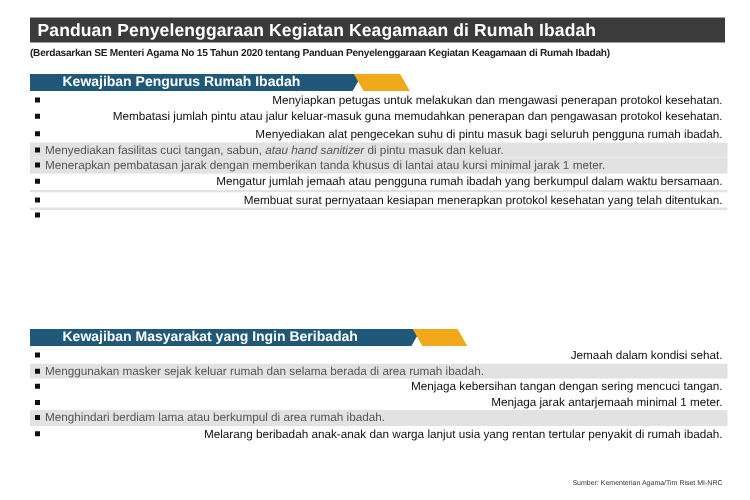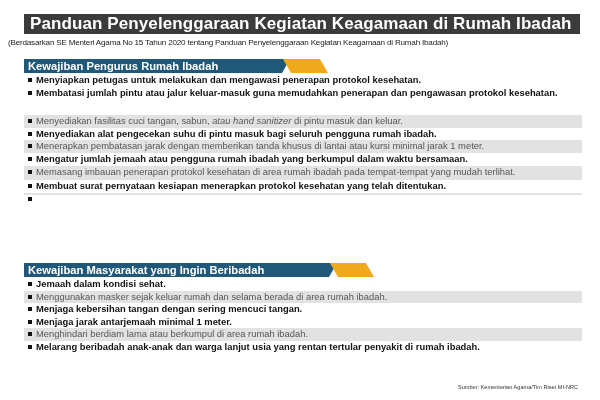--- a/index.html
+++ b/index.html
@@ -2,42 +2,42 @@
 <html><head>
 <meta charset="utf-8">
 <style>
   html, body { margin: 0; padding: 0; }
   body {
     width: 600px; height: 400px; background: #ffffff; position: relative; overflow: hidden;
     font-family: "Liberation Sans", sans-serif; color: #1a1a1a;
   }
   .title-bar {
     position: absolute; left: 24px; top: 14px; width: 556px; height: 20px;
-    background: #3b3b3b; color: #ffffff; font-weight: bold; font-size: 17px;
+    background: #3b3b3b; color: #ffffff; font-weight: bold; font-size: 14px;
     line-height: 20px; padding-left: 6px; box-sizing: border-box; white-space: nowrap; letter-spacing: 0.1px;
   }
   .subtitle {
-    position: absolute; left: 8px; top: 37px; width: 560px; font-size: 8.1px;
-    line-height: 11px; color: #222; white-space: nowrap; letter-spacing: -0.2px;
+    position: absolute; left: 24px; top: 37px; width: 560px; font-size: 8.1px;
+    line-height: 11px; color: #222; white-space: nowrap; letter-spacing: -0.2px; font-weight: bold;
   }
   .section-header { position: absolute; left: 24px; height: 14px; }
   .section-header .blue {
     position: absolute; left: 0; top: 0; height: 14px; background: #1f5878;
-    color: #fff; font-weight: bold; font-size: 11.2px; line-height: 14px; padding-left: 4px;
+    color: #fff; font-weight: bold; font-size: 11.2px; line-height: 14px; padding-left: 26px;
     box-sizing: border-box; white-space: nowrap;
   }
   .section-header .yellow {
     position: absolute; top: 0; height: 14px; background: #f1a91c;
   }
   .list { position: absolute; left: 24px; width: 558px; margin: 0; padding: 0; list-style: none; }
   .row {
     position: relative; font-size: 9.4px; line-height: 12.6px; padding: 0 4px 0 12px;
     box-sizing: border-box; white-space: normal;
   }
-  .row.odd { color: #111; font-weight: bold; background: #ffffff; }
+  .row.odd { color: #111; font-weight: normal; background: #ffffff; text-align: right; }
   .row.even { color: #555; background: #e2e2e2; font-weight: normal; }
   .row .bullet {
     position: absolute; left: 4px; top: 4px; width: 4px; height: 4px; background: #111;
   }
   .row .text { display: block; }
   .row .it { font-style: italic; }
   .source {
     position: absolute; right: 22px; top: 384px; font-size: 5.6px; color: #333; white-space: nowrap;
   }
 </style>
@@ -50,43 +50,42 @@
 <div class="section-header" style="top:59px; width:304px;">
   <div class="blue" style="width:266px; clip-path: polygon(0 0, 100% 0, calc(100% - 8px) 100%, 0 100%);">Kewajiban Pengurus Rumah Ibadah</div>
   <div class="yellow" style="left:259px; width:45px; clip-path: polygon(0 0, calc(100% - 8px) 0, 100% 100%, 8px 100%);"></div>
 </div>
 
 <ul class="list" style="top:74px;">
   <li class="row odd">
       <span class="bullet"></span>
       <span class="text">Menyiapkan petugas untuk melakukan dan mengawasi penerapan protokol kesehatan.</span>
     </li>
-  <li class="row odd" style="padding-bottom:16px;">
+  <li class="row odd" style="padding-bottom:2px;">
       <span class="bullet"></span>
       <span class="text">Membatasi jumlah pintu atau jalur keluar-masuk guna memudahkan penerapan dan pengawasan protokol kesehatan.</span>
+    </li>
+  <li class="row odd">
+      <span class="bullet"></span>
+      <span class="text">Menyediakan alat pengecekan suhu di pintu masuk bagi seluruh pengguna rumah ibadah.</span>
     </li>
   <li class="row even">
       <span class="bullet"></span>
       <span class="text"><span>Menyediakan fasilitas cuci tangan, sabun, </span><span class="it">atau hand sanitizer</span><span> di pintu masuk dan keluar.</span></span>
-    </li>
-  <li class="row odd">
-      <span class="bullet"></span>
-      <span class="text">Menyediakan alat pengecekan suhu di pintu masuk bagi seluruh pengguna rumah ibadah.</span>
     </li>
   <li class="row even">
       <span class="bullet"></span>
       <span class="text">Menerapkan pembatasan jarak dengan memberikan tanda khusus di lantai atau kursi minimal jarak 1 meter.</span>
     </li>
   <li class="row odd">
       <span class="bullet"></span>
       <span class="text">Mengatur jumlah jemaah atau pengguna rumah ibadah yang berkumpul dalam waktu bersamaan.</span>
     </li>
   <li class="row even" style="padding-bottom:2px;">
       <span class="bullet"></span>
-      <span class="text">Memasang imbauan penerapan protokol kesehatan di area rumah ibadah pada tempat-tempat yang mudah terlihat.</span>
     </li>
   <li class="row odd">
       <span class="bullet"></span>
       <span class="text">Membuat surat pernyataan kesiapan menerapkan protokol kesehatan yang telah ditentukan.</span>
     </li>
   <li class="row even" style="padding-bottom:2px;">
       <span class="bullet"></span>
     </li>
 </ul>
 

